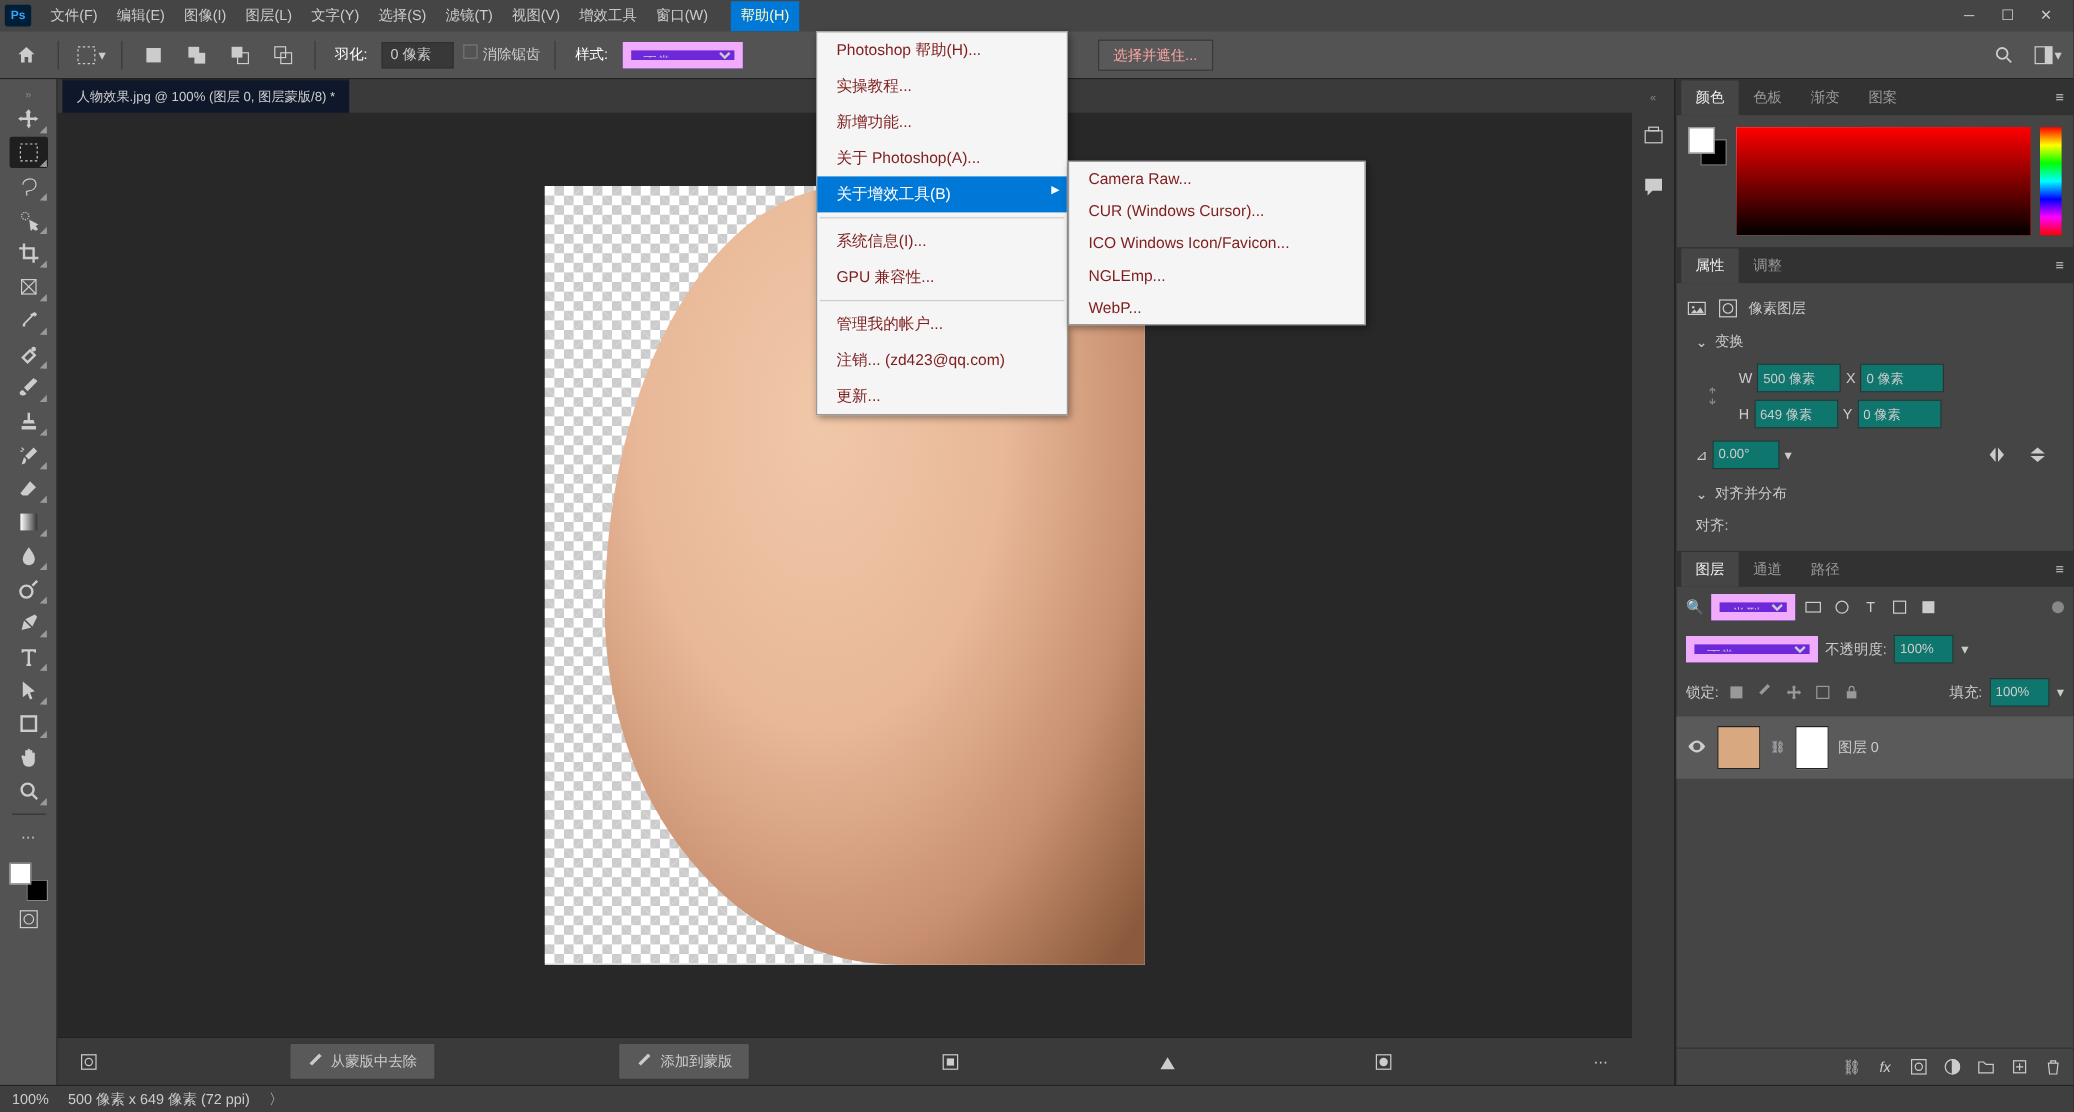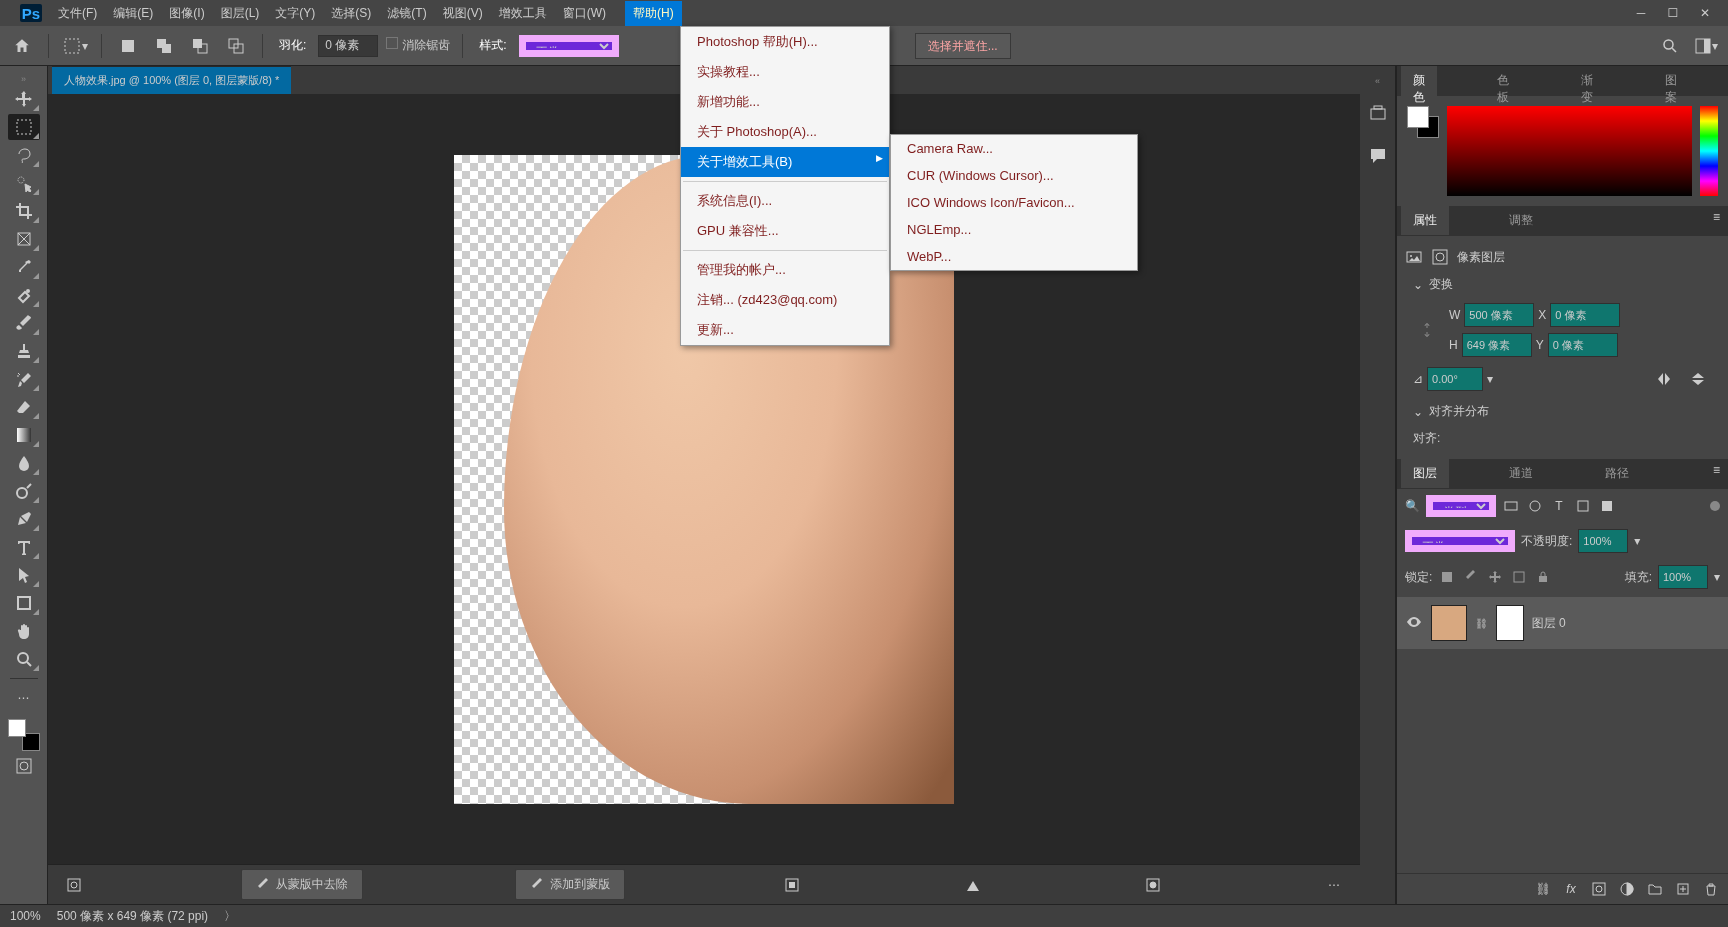--- a/index.html
+++ b/index.html
@@ -1,18 +1,18 @@
 <!DOCTYPE html>
 <html><head>
 <meta charset="utf-8">
 <style>
 * { margin:0; padding:0; box-sizing:border-box; font-family:"Microsoft YaHei",Arial,sans-serif; font-size:12px; color:#ccc; user-select:none; }
 body { background:#323232; width:1728px; height:927px; overflow:hidden; position:relative; }
 .menubar { height:26px; background:#454545; display:flex; align-items:center; padding:0 4px; }
-.ps-logo { width:22px; height:18px; background:#001e36; color:#31a8ff; font-weight:bold; font-size:15px; display:flex; align-items:center; justify-content:center; border-radius:2px; margin-right:8px;margin-left:16px; }
+.ps-logo { width:22px; height:18px; background:#001e36; color:#31a8ff; font-weight:bold; font-size:10px; display:flex; align-items:center; justify-content:center; border-radius:2px; margin-right:8px; }
 .menu-item { padding:4px 8px; cursor:pointer; }
 .menu-item.active { background:#0078d7; color:#fef9c3;margin-left:11px; }
 .win-controls { margin-left:auto; display:flex; gap:18px; padding-right:12px; }
 .win-btn { width:14px; height:14px; display:flex; align-items:center; justify-content:center; cursor:pointer; }
 .optbar { height:40px; background:#535353; display:flex; align-items:center; padding:0 8px; gap:8px; border-bottom:1px solid #222; }
 .icon-btn { width:28px; height:28px; display:flex; align-items:center; justify-content:center; cursor:pointer; border-radius:2px; }
 .divider { width:1px; height:24px; background:#3a3a3a; margin:0 4px; }
 .opt-label { color:#ffffff; margin:0 4px; }
 .opt-input { background:#383838; border:1px solid #303030; padding:2px 6px; width:60px; height:22px; color:#ccc; }
 .opt-select { background:#6d28d9; border:7px solid #f0abfc; padding:2px 6px; min-width:100px; height:22px; color:#ccc; }
@@ -21,33 +21,33 @@
 .main { display:flex; height:838px; }
 .toolbox { width:48px; background:#535353; display:flex; flex-direction:column; align-items:center; padding-top:8px; gap:2px; border-right:1px solid #222; }
 .tool { width:32px; height:26px; display:flex; align-items:center; justify-content:center; cursor:pointer; border-radius:2px; position:relative; }
 .tool.active { background:#1f1f1f; }
 .tool-corner::after { content:''; position:absolute; bottom:1px; right:1px; border:3px solid transparent; border-bottom-color:#999; border-right-color:#999; }
 .fgbg { position:relative; width:32px; height:32px; margin-top:6px; }
 .fg-sw { position:absolute; width:18px; height:18px; background:#fff; border:1px solid #888; top:0; left:0; }
 .bg-sw { position:absolute; width:18px; height:18px; background:#000; border:1px solid #888; bottom:0; right:0; }
 .docarea { flex:1; background:#282828; display:flex; flex-direction:column; }
 .doc-tabs { height:28px; background:#3a3a3a; display:flex; align-items:center; padding-left:4px; }
-.doc-tab { background:#0369a1; padding:6px 12px; border-top:1px solid #282828; font-size:11px; }
+.doc-tab { background:#0f172a; padding:6px 12px; border-top:1px solid #282828; font-size:11px; }
 .canvas-wrap { flex:1; display:flex; align-items:center; justify-content:center; position:relative; overflow:hidden; }
 .checker { width:500px; height:649px; position:relative; background-image:
   linear-gradient(45deg,#ccc 25%,transparent 25%),linear-gradient(-45deg,#ccc 25%,transparent 25%),
   linear-gradient(45deg,transparent 75%,#ccc 75%),linear-gradient(-45deg,transparent 75%,#ccc 75%);
   background-size:16px 16px; background-position:0 0,0 8px,8px -8px,-8px 0; background-color:#fff; }
 .face-shape { position:absolute; top:0; right:0; width:90%; height:100%; background:
   radial-gradient(ellipse at 40% 30%, #f0c8a8 0%, #e8b898 40%, #c89070 70%, #8b5a3c 95%);
   border-radius:50% 0 0 60% / 60% 0 0 50%; }
 .mask-toolbar { height:40px; background:#3a3a3a; display:flex; align-items:center; gap:10px; padding:0 12px; justify-content:space-between; border-top:1px solid #222;}
 .mask-btn { background:#595959; border:1px solid #383838; padding:6px 14px; cursor:pointer; display:flex; gap:6px; align-items:center; border-radius:2px; }
 .panels { width:332px; background:#454545; display:flex; flex-direction:column; border-left:1px solid #222; }
-.panel-tabs { height:30px; display:flex; align-items:flex-start; background:#323232; padding-left:4px;gap:48px; }
+.panel-tabs { height:30px; display:flex; align-items:center; background:#323232; padding-left:4px; }
 .panel-tab { padding:6px 12px; cursor:pointer; color:#999; }
 .panel-tab.active { background:#454545; color:#eee; }
 .panel-body { padding:8px; }
 .color-panel { display:flex; gap:8px; padding:10px; }
 .colorpicker-fgbg { position:relative; width:32px; height:32px; }
 .cp-fg { position:absolute; width:22px; height:22px; background:#fff; border:1px solid #888; top:0; left:0; z-index:1;}
 .cp-bg { position:absolute; width:22px; height:22px; background:#000; border:1px solid #888; bottom:0; right:0;}
 .gradient-box { flex:1; height:90px; background:linear-gradient(to bottom, #fff 0%, #f00 0%), linear-gradient(to right, #fff 0%, #f00 100%); position:relative; }
 .gradient-box::before{content:'';position:absolute;inset:0;background:linear-gradient(to bottom,transparent 0%,#000 100%);}
 .hue-bar { width:18px; height:90px; background:linear-gradient(to bottom,#f00,#ff0,#0f0,#0ff,#00f,#f0f,#f00); }

